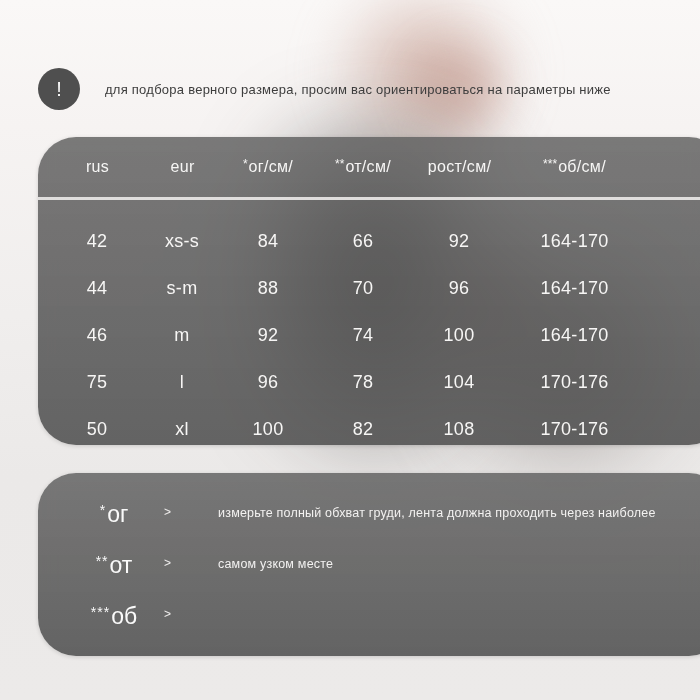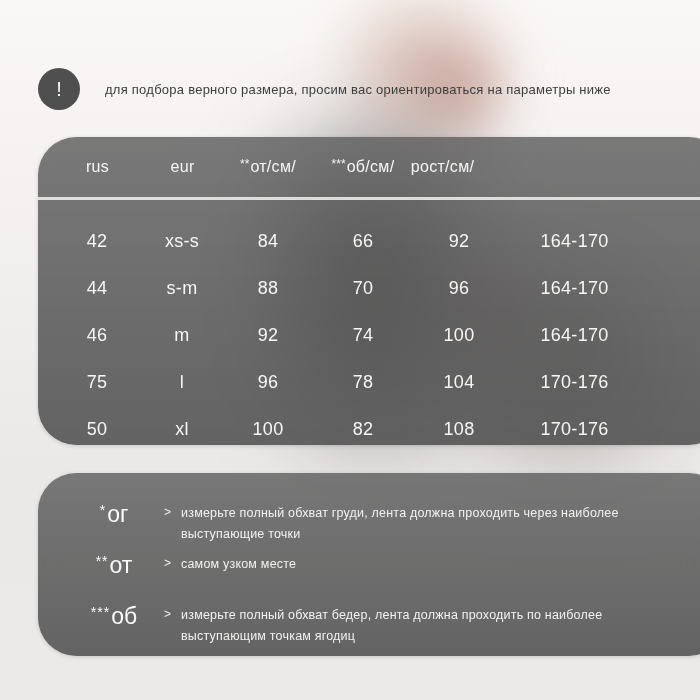--- a/index.html
+++ b/index.html
@@ -107,21 +107,21 @@
     text-align: center;
     font-size: 23px; line-height: 22px;
     color: #fafafa; white-space: nowrap;
   }
   .legend-term .stars { font-size: 14px; position: relative; top: -7px; letter-spacing: 1px; margin-right: 1px; }
   .legend-marker {
     flex: 0 0 auto;
     margin: 2px 10px 0 14px;
     font-size: 12px; color: #f0efee;
   }
-  .legend-desc { font-size: 12.5px; line-height: 21px; letter-spacing: 0.2px; color: #f3f2f1; }
+  .legend-desc { font-size: 12.5px; line-height: 21px; letter-spacing: 0.2px; color: #f3f2f1; margin-left: 37px; }
   .legend-desc .dline { white-space: nowrap; }
 </style>
 </head>
 <body>
 
 <div class="stage">
 
   <div class="bg-base"></div>
   <div class="blob blob-head"></div>
   <div class="blob blob-head-warm"></div>
@@ -131,23 +131,24 @@
 
   <div class="notice">
     <div class="notice-icon">!</div>
     <div class="notice-text">для подбора верного размера, просим вас ориентироваться на параметры ниже</div>
   </div>
 
   <div class="panel panel-table">
     <div class="trow thead">
       <div class="cell"><span class="stars"></span><span>rus</span></div>
       <div class="cell"><span class="stars"></span><span>eur</span></div>
+      <div class="cell"><span class="stars">*</span><span>ог/см/</span></div>
       <div class="cell"><span class="stars">**</span><span>от/см/</span></div>
+      <div class="cell"><span class="stars"></span><span>рост/см/</span></div>
       <div class="cell"><span class="stars">***</span><span>об/см/</span></div>
-      <div class="cell"><span class="stars"></span><span>рост/см/</span></div>
     </div>
     <div class="tdivider"></div>
     <div class="tbody">
       <div class="trow">
         <div class="cell">42</div>
         <div class="cell">xs-s</div>
         <div class="cell">84</div>
         <div class="cell">66</div>
         <div class="cell">92</div>
         <div class="cell">164-170</div>
@@ -186,33 +187,28 @@
       </div>
     </div>
   </div>
 
   <div class="panel panel-legend">
     <div class="legend-row">
       <div class="legend-term"><span class="stars">*</span><span>ог</span></div>
       <div class="legend-marker">&gt;</div>
       <div class="legend-desc">
         <div class="dline">измерьте полный обхват груди, лента должна проходить через наиболее</div>
-        <div class="dline">выступающие точки</div>
       </div>
     </div>
     <div class="legend-row">
       <div class="legend-term"><span class="stars">**</span><span>от</span></div>
       <div class="legend-marker">&gt;</div>
       <div class="legend-desc">
         <div class="dline">самом узком месте</div>
       </div>
     </div>
     <div class="legend-row">
       <div class="legend-term"><span class="stars">***</span><span>об</span></div>
       <div class="legend-marker">&gt;</div>
-      <div class="legend-desc">
-        <div class="dline">измерьте полный обхват бедер, лента должна проходить по наиболее</div>
-        <div class="dline">выступающим точкам ягодиц</div>
-      </div>
     </div>
   </div>
 
 </div>
 
 </body></html>

